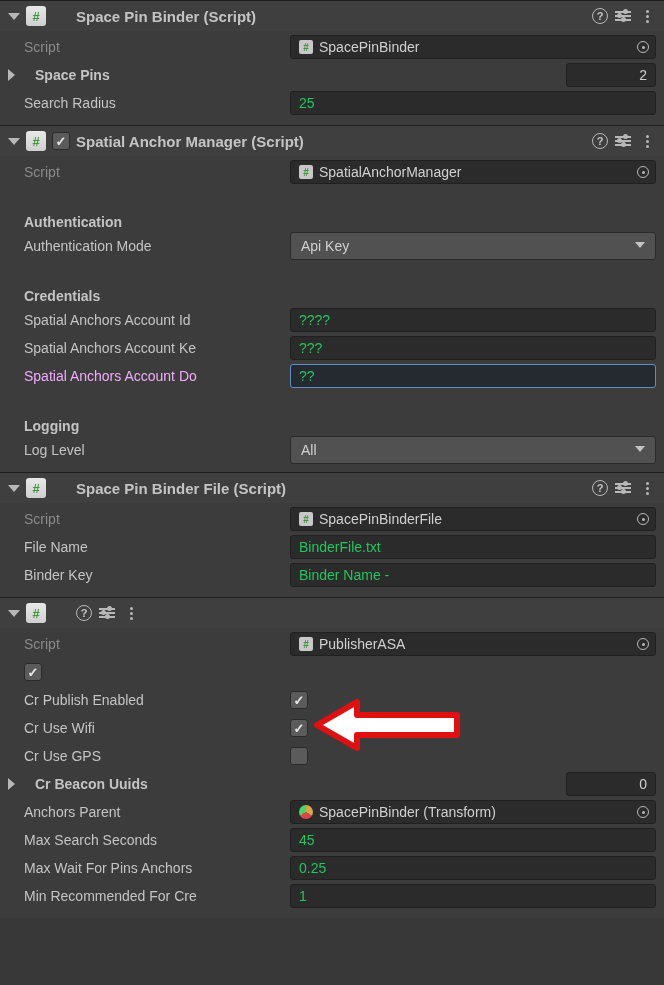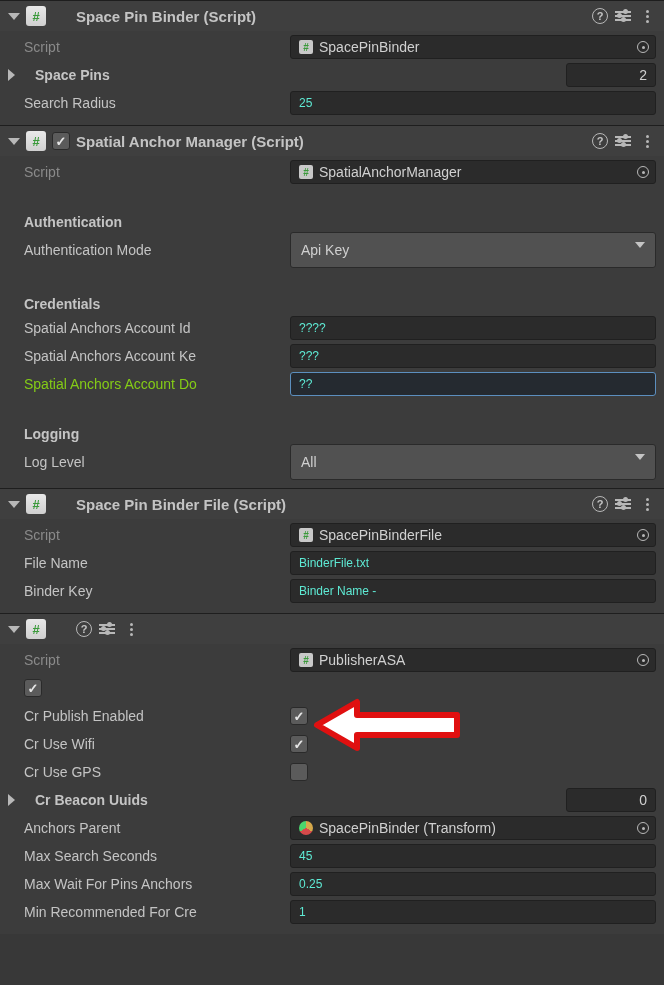--- a/index.html
+++ b/index.html
@@ -71,56 +71,56 @@
   .sliders span:nth-child(3)::after{left:6px;}
   .body { padding: 2px 8px 8px 8px; }
   .row {
     display: flex; align-items: center;
     min-height: 28px;
     gap: 20px;
   }
   .row.indent { padding-left: 16px; }
   .lbl { width: 246px; flex: 0 0 246px; overflow:hidden; white-space:nowrap; }
   .lbl.dim { color: #8a8a8a; }
-  .lbl.link { color: #84cc16; }
+  .lbl.link { color: #f0abfc; }
   .section { font-weight: bold; margin-top: 28px; margin-bottom: 2px; padding-left:16px;}
   .field {
     flex: 1;
     background: #2b2b2b;
     border: 1px solid #202020;
     border-radius: 3px;
     color: #d0d0d0;
     padding: 4px 8px;
     height: 24px;
     display:flex;align-items:center;
     gap:6px;
     position:relative;
   }
   .field.focused{ border:1px solid #5c8fbf; background:#252a30; }
   .field input {
-    background:transparent;border:none;outline:none;color:#5eead4;width:100%;font-size:12px;
+    background:transparent;border:none;outline:none;color:#22c55e;width:100%;font-size:14px;
   }
   .objpick {
     position:absolute;right:6px;width:12px;height:12px;border:1.5px solid #b8b8b8;border-radius:50%;
     display:flex;align-items:center;justify-content:center;cursor:pointer;
   }
   .objpick::after{content:"";width:3px;height:3px;background:#b8b8b8;border-radius:50%;}
   .minibadge{
     width:14px;height:14px;border-radius:2px;background:#c8c8c8;color:#3a9a3a;font-size:10px;font-weight:bold;
     display:flex;align-items:center;justify-content:center;flex:0 0 14px;
   }
   .tri-icon{
     width:14px;height:14px;position:relative;flex:0 0 14px;
   }
   .tri-icon::before{
     content:"";position:absolute;inset:0;background:conic-gradient(#d6a84a 0 120deg,#d64a4a 120deg 240deg,#4ad66d 240deg 360deg);
     border-radius:50%;
   }
   .dropdown {
-    flex:1;background:#515151;border:1px solid #2a2a2a;border-radius:3px;height:36px;
+    flex:1;background:#515151;border:1px solid #2a2a2a;border-radius:3px;height:28px;
     padding:0 24px 0 10px;color:#d0d0d0;display:flex;align-items:center;position:relative;cursor:pointer;
   }
   .dropdown::after{
     content:"";position:absolute;right:10px;top:9px;width:0;height:0;
     border-left:5px solid transparent;border-right:5px solid transparent;border-top:6px solid #c4c4c4;
   }
   .help-icon{
     width:16px;height:16px;border:1.5px solid #b8b8b8;border-radius:50%;
     display:flex;align-items:center;justify-content:center;font-size:11px;font-weight:bold;cursor:pointer;
   }

